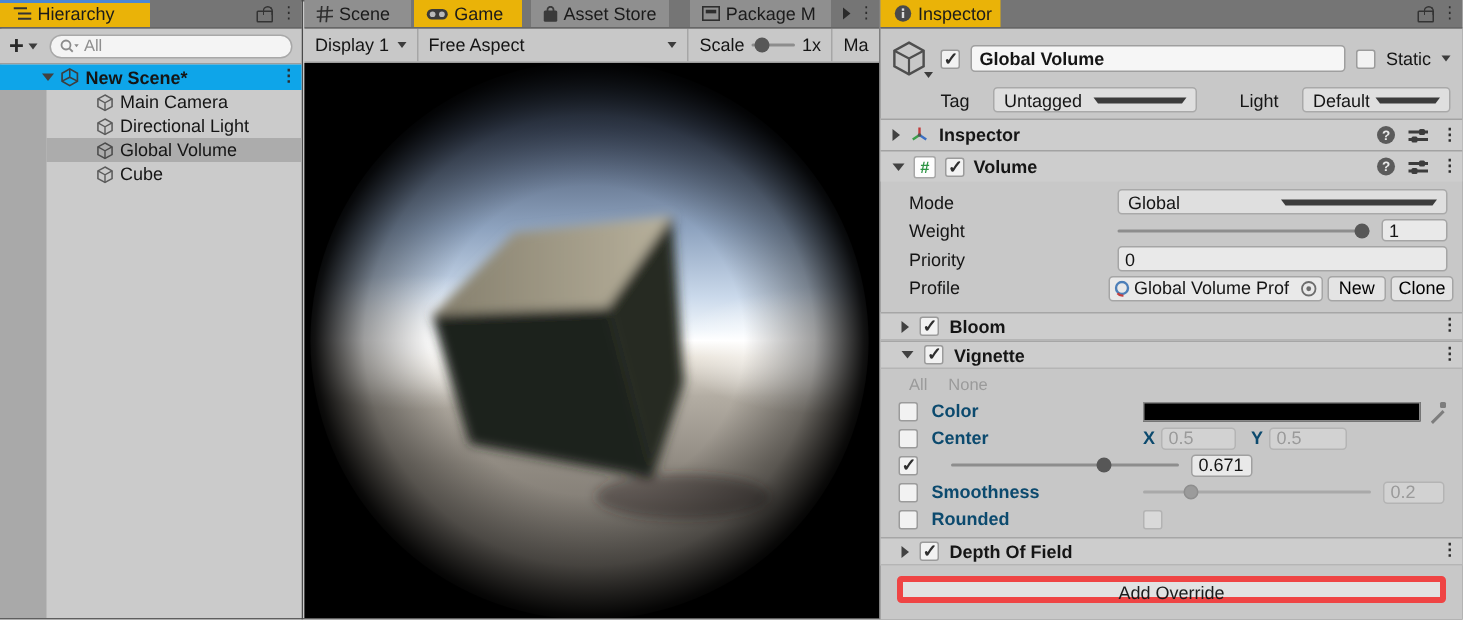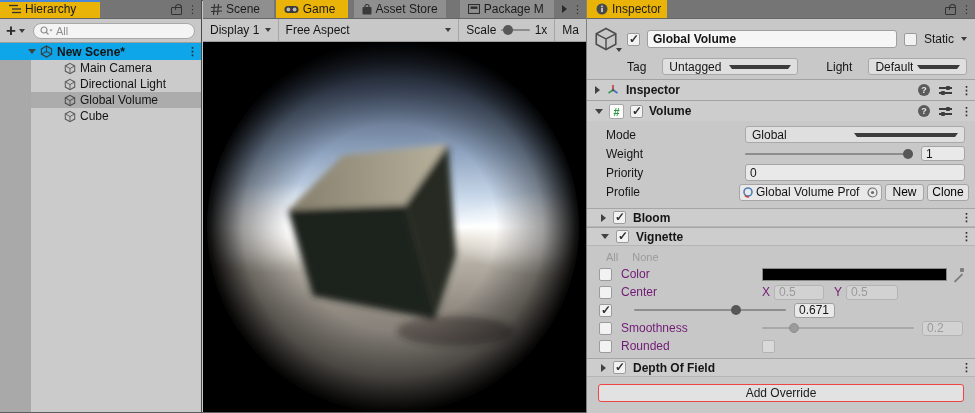--- a/index.html
+++ b/index.html
@@ -30,21 +30,21 @@
   .preseticon::before { top:2px; } .preseticon::after { top:7px; }
   .preseticon i { position:absolute; width:4px; height:4px; background:#3c3c3c; border-radius:1px; top:1px; left:7px; }
   .preseticon b { position:absolute; width:4px; height:4px; background:#3c3c3c; border-radius:1px; top:6px; left:2px; }
   .dropdown { background:#dfdfdf; border:1px solid #a9a9a9; border-radius:3px; height:17px; display:flex; align-items:center; padding:0 6px; gap:4px; cursor:pointer; }
   .dropdown span { flex:1; overflow:hidden; white-space:nowrap; }
   .field { background:#e9e9e9; border:1px solid #a5a5a5; border-radius:3px; height:17px; display:flex; align-items:center; padding:0 4px; }
   .slider { position:relative; height:2px; background:#8d8d8d; border-radius:1px; }
   .slider .handle { position:absolute; width:10px; height:10px; border-radius:50%; background:#575757; top:-4px; cursor:pointer; }
   .slider.disabled { background:#a9a9a9; }
   .slider.disabled .handle { background:#9b9b9b; border:1px solid #8e8e8e; }
-  .dis { color:#701a75; }
+  .dis { color:#0c4a6e;font-weight:bold; }
 
   
   #hierarchy { position:absolute; left:0; top:0; width:202px; height:413px; border-right:1px solid #4a4a4a; }
   .h-toolbar { height:24px; background:#c8c8c8; border-bottom:1px solid #9d9d9d; display:flex; align-items:center; padding:0 6px; gap:4px; }
   .plusbtn { display:flex; align-items:center; gap:3px; cursor:pointer; }
   .plusbtn .plus { font-size:17px; font-weight:bold; color:#2a2a2a; line-height:14px; }
   .searchpill { flex:1; height:16px; background:#f4f4f4; border:1px solid #a8a8a8; border-radius:8px; display:flex; align-items:center; padding:0 6px; gap:3px; margin-left:4px; }
   .searchpill .q { color:#8e8e8e; font-size:11px; }
   .tree { position:relative; height:369px; background:#cbcbcb; }
   .tree .gutter { position:absolute; left:0; top:17px; bottom:0; width:31px; background:#a9a9a9; }
@@ -89,21 +89,21 @@
   .vrow { display:flex; align-items:center; height:18px; padding:0 10px 0 12px; }
   .vrow .vlabel { margin-left:9px; width:119px; flex:none; }
   .allnone { display:flex; gap:14px; padding:3px 0 2px 19px; color:#9a9a9a; font-size:11px; }
   .swatch { width:190px; height:13px; background:#000; border:1px solid #888; }
   .eyedrop { margin-left:4px; width:14px; height:14px; position:relative; cursor:pointer; }
   .eyedrop::before { content:""; position:absolute; left:2px; bottom:2px; width:11px; height:2px; background:#7d7d7d; transform:rotate(-45deg); }
   .eyedrop::after { content:""; position:absolute; right:1px; top:1px; width:4px; height:4px; background:#7d7d7d; border-radius:1px; }
   .minifield { background:#d2d2d2; border:1px solid #b4b4b4; border-radius:3px; height:15px; display:flex; align-items:center; padding:0 4px; color:#9a9a9a; }
   .valbox { background:#e9e9e9; border:1px solid #a0a0a0; border-radius:3px; height:15px; width:41px; display:flex; align-items:center; padding:0 4px; margin-left:8px; }
   .valbox.disabled { background:#d2d2d2; border-color:#b4b4b4; color:#9a9a9a; }
-  .add-override { display:block; margin:7px auto 0 auto; width:366px; height:18px; background:#e2e2e2; border:1px solid #ef4444; border-radius:3px; font-family:inherit; font-size:12px; color:#1b1b1b; cursor:pointer; }
+  .add-override { display:block; margin:7px auto 0 auto; width:366px; height:18px; background:#e2e2e2; border:4px solid #ef4444; border-radius:3px; font-family:inherit; font-size:12px; color:#1b1b1b; cursor:pointer; }
 
   .icon-svg { flex:none; display:block; }
 </style>
 </head>
 <body>
 
 <div id="app">
 
   <section id="hierarchy">
     <div class="tabbar">

